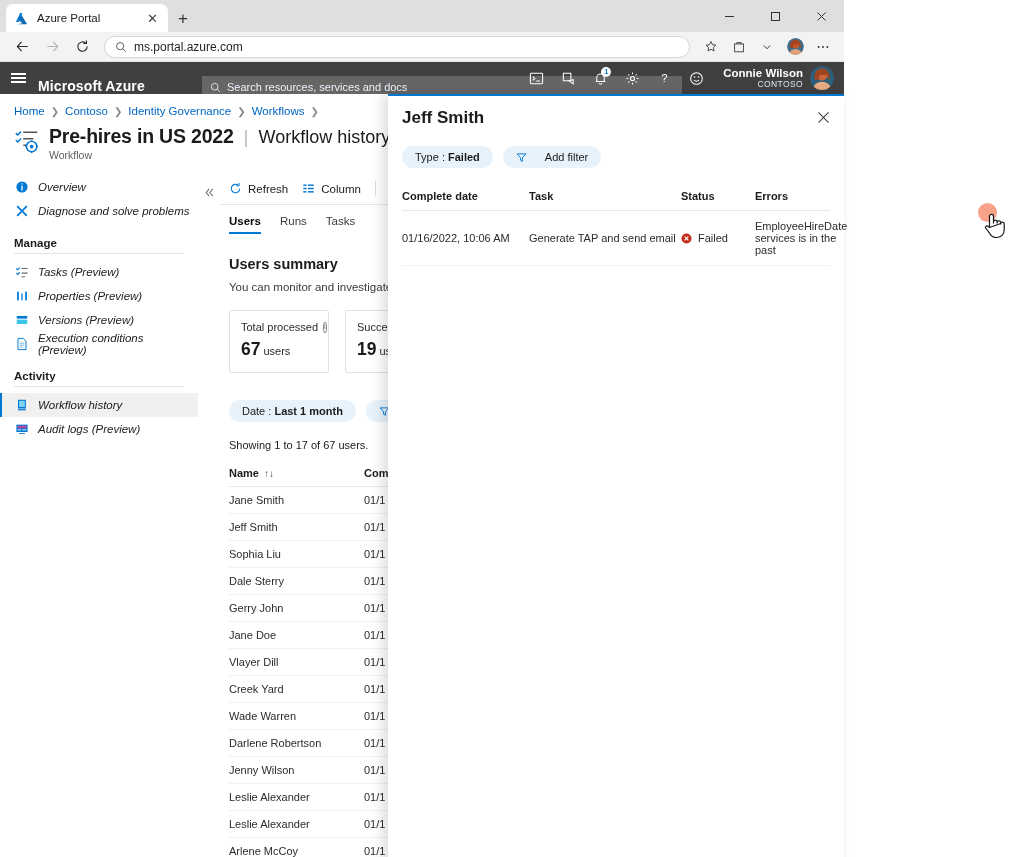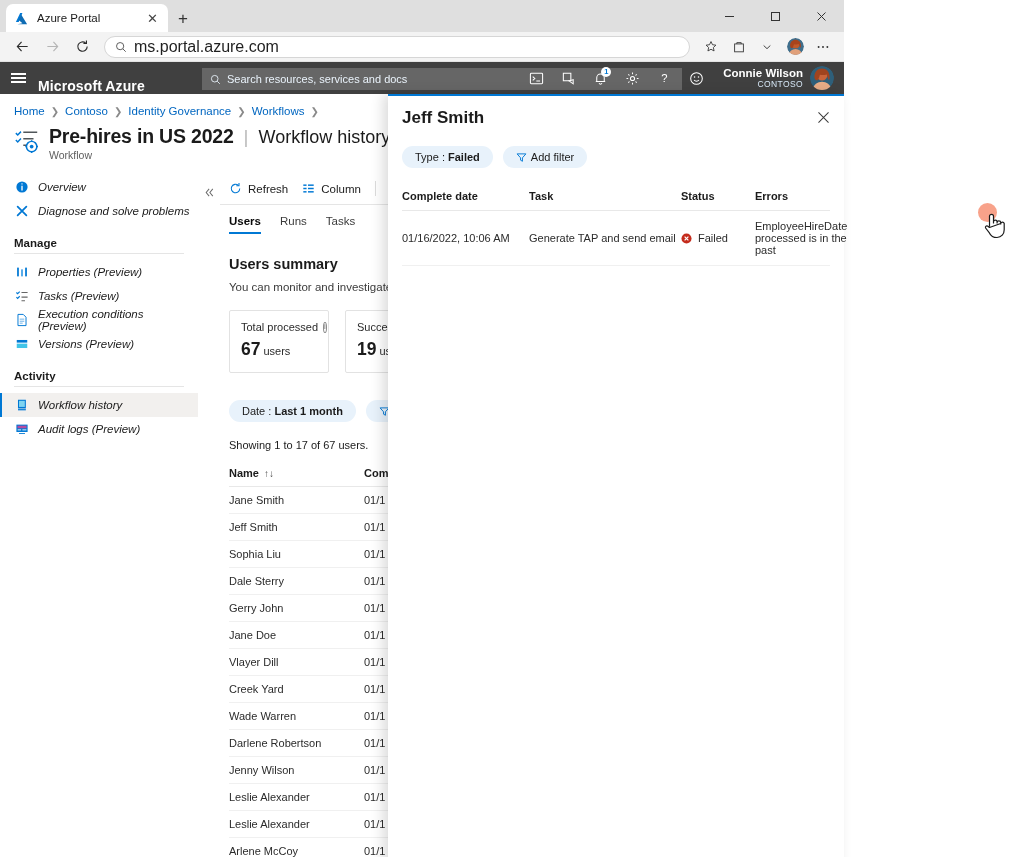--- a/index.html
+++ b/index.html
@@ -35,36 +35,36 @@
 
   .browser-toolbar {
     height: 30px; background: #f3f3f3; display: flex; align-items: center;
     padding: 0 8px; gap: 2px; border-bottom: 1px solid #e3e3e3;
   }
   .nav-btn { width: 28px; height: 26px; display: flex; align-items: center; justify-content: center; color: #2b2b2b; }
   .nav-btn.disabled { color: #b5b5b5; }
   .omnibox {
     flex: 1; height: 22px; background: #ffffff; border: 1px solid #d6d6d6;
     border-radius: 11px; display: flex; align-items: center; gap: 7px;
-    padding: 0 10px; margin: 0 6px; font-size: 16px; color: #1f1f1f;
+    padding: 0 10px; margin: 0 6px; font-size: 12px; color: #1f1f1f;
   }
   .omni-icon { color: #555; display: flex; }
   .tb-icon { width: 26px; height: 24px; display: flex; align-items: center; justify-content: center; color: #333; }
   .tb-avatar { width: 17px; height: 17px; border-radius: 50%; overflow: hidden; display: block; }
 
   
   .azure-top {
     height: 32px; background: #404040; display: flex; align-items: flex-end;
     color: #fff; position: relative;
   }
   .hamburger { width: 36px; height: 32px; display: flex; align-items: center; justify-content: center; }
   .hamburger span { display:block; width: 15px; height: 1.5px; background: #fff; margin: 2.5px 0; }
   .brand { font-size: 14px; font-weight: 600; letter-spacing: .1px; padding-left: 2px; }
   .azure-search {
-    position: absolute; left: 202px; top: 6px; width: 480px; height: 22px;
+    position: absolute; left: 202px; top: 14px; width: 480px; height: 22px;
     background: rgba(255,255,255,.20); display: flex; align-items: center;
     gap: 6px; padding: 0 8px; font-size: 11px; color: #eaf3fb;
   }
   .azure-right { position: absolute; right: 8px; top: 0; height: 32px; display: flex; align-items: center; gap: 2px; }
   .az-icon { width: 30px; height: 32px; display: flex; align-items: center; justify-content: center; position: relative; color: #fff; }
   .badge {
     position: absolute; top: 5px; right: 4px; background: #fff; color: #0078d4;
     font-size: 7.5px; font-weight: 700; line-height: 1;
     min-width: 10px; height: 10px; border-radius: 5px;
     display: flex; align-items: center; justify-content: center; padding: 0 2px;
@@ -138,21 +138,21 @@
     width: 11px; height: 11px; border: 1px solid #8a8a8a; border-radius: 50%;
     font-size: 8px; color: #6b6b6b; display: inline-flex; align-items: center; justify-content: center; line-height: 1;
   }
 
   .filters { display: flex; gap: 10px; padding: 27px 0 0 23px; align-items: center; }
   .pill {
     background: #e8f2fb; border-radius: 13px; padding: 5px 13px;
     font-size: 11px; color: #1b1b1b; white-space: nowrap;
   }
   .pill b { font-weight: 700; }
-  .pill.addf { display: flex; align-items: center; gap: 4px; color: #1b1b1b; }
+  .pill.addf { display: flex; align-items: center; gap: 18px; color: #1b1b1b; }
 
   .showing { font-size: 11px; color: #1b1b1b; padding: 17px 0 0 23px; }
 
   .grid { padding-left: 23px; margin-top: 10px; }
   .grid-head {
     display: flex; font-size: 11px; font-weight: 700; color: #1b1b1b;
     padding: 6px 0 7px 0; border-bottom: 1px solid #e8e8e8;
   }
   .grid-row {
     display: flex; font-size: 11px; color: #2b2b2b;
@@ -413,54 +413,54 @@
               </svg>
           </span>
           <span>Diagnose and solve problems</span>
         </div>
 
         <div class="nav-section">Manage</div>
         <div class="nav-rule"></div>
         <div class="nav-item">
           <span class="nav-ico">
             <svg width="14" height="14" viewBox="0 0 16 16">
+                <path d="M1.6 4l1.4 1.4L5.4 3" stroke="#0078d4" stroke-width="1.3" fill="none"></path>
+                <path d="M1.6 9.3l1.4 1.4 2.4-2.4" stroke="#0078d4" stroke-width="1.3" fill="none"></path>
+                <path d="M7.4 4h7M7.4 9.3h7M7.4 13.4h4" stroke="#666" stroke-width="1.3"></path>
+              </svg>
+          </span>
+          <span>Tasks (Preview)</span>
+        </div>
+        <div class="nav-item">
+          <span class="nav-ico">
+            <svg width="14" height="14" viewBox="0 0 16 16">
                 <rect x="2.4" y="3" width="2" height="10" fill="#0078d4"></rect>
                 <rect x="7" y="5" width="2" height="8" fill="#40a0e8"></rect>
                 <rect x="11.6" y="3" width="2" height="10" fill="#0078d4"></rect>
               </svg>
           </span>
           <span>Properties (Preview)</span>
         </div>
         <div class="nav-item">
           <span class="nav-ico">
             <svg width="14" height="14" viewBox="0 0 16 16">
-                <path d="M1.6 4l1.4 1.4L5.4 3" stroke="#0078d4" stroke-width="1.3" fill="none"></path>
-                <path d="M1.6 9.3l1.4 1.4 2.4-2.4" stroke="#0078d4" stroke-width="1.3" fill="none"></path>
-                <path d="M7.4 4h7M7.4 9.3h7M7.4 13.4h4" stroke="#666" stroke-width="1.3"></path>
-              </svg>
-          </span>
-          <span>Tasks (Preview)</span>
+                <rect x="2" y="3.4" width="12" height="3" fill="#0078d4"></rect>
+                <rect x="2" y="7.6" width="12" height="5" fill="#40c4e8"></rect>
+              </svg>
+          </span>
+          <span>Versions (Preview)</span>
         </div>
         <div class="nav-item">
           <span class="nav-ico">
             <svg width="14" height="14" viewBox="0 0 16 16">
                 <path d="M3.4 1.6h6l3.2 3.2v9.6H3.4z" fill="#fff" stroke="#0078d4" stroke-width="1.1"></path>
                 <path d="M5.4 7h5.2M5.4 9.4h5.2M5.4 11.6h3.4" stroke="#5aa9e6" stroke-width="1"></path>
               </svg>
           </span>
           <span>Execution conditions (Preview)</span>
-        </div>
-        <div class="nav-item">
-          <span class="nav-ico">
-            <svg width="14" height="14" viewBox="0 0 16 16">
-                <rect x="2" y="3.4" width="12" height="3" fill="#0078d4"></rect>
-                <rect x="2" y="7.6" width="12" height="5" fill="#40c4e8"></rect>
-              </svg>
-          </span>
-          <span>Versions (Preview)</span>
         </div>
 
         <div class="nav-section">Activity</div>
         <div class="nav-rule"></div>
         <div class="nav-item active">
           <span class="nav-ico">
             <svg width="14" height="14" viewBox="0 0 16 16">
                 <rect x="3.4" y="2" width="9" height="10" fill="#0078d4"></rect>
                 <rect x="4.6" y="3.2" width="6.6" height="7" fill="#7fd4f0"></rect>
                 <path d="M3.4 13.4h9" stroke="#0078d4" stroke-width="1.4"></path>
@@ -660,21 +660,21 @@
         <div class="fly-row">
           <div class="f-date">01/16/2022, 10:06 AM</div>
           <div class="f-task">Generate TAP and send email</div>
           <div class="f-status">
             <svg class="err-ico" viewBox="0 0 14 14">
               <circle cx="7" cy="7" r="6.4" fill="#c42b1c"></circle>
               <path d="M4.6 4.6l4.8 4.8M9.4 4.6L4.6 9.4" stroke="#fff" stroke-width="1.5"></path>
             </svg>
             <span>Failed</span>
           </div>
-          <div class="f-errors">EmployeeHireDate processed is in the past</div>
+          <div class="f-errors">EmployeeHireDate services is in the past</div>
         </div>
       </div>
     </div>
 
     <div class="cursor-hl"></div>
     <svg class="cursor-hand" width="26" height="30" viewBox="0 0 26 30">
       <path d="M7.5 16.5V6.3a2 2 0 0 1 4 0v7.2m0-1.6a1.8 1.8 0 0 1 3.6 0v1.6m0-.9a1.8 1.8 0 0 1 3.6 0v1.9m0-1a1.8 1.8 0 0 1 3.5 0v6.2c0 4.3-2.8 7.8-7.2 7.8-4.1 0-6.3-1.8-7.6-4.6L3.6 18c-.6-1.3.6-2.6 1.9-2l2 1.5z" fill="#ffffff" stroke="#1b1b1b" stroke-width="1.2" stroke-linejoin="round"></path>
     </svg>
 
   </div>

